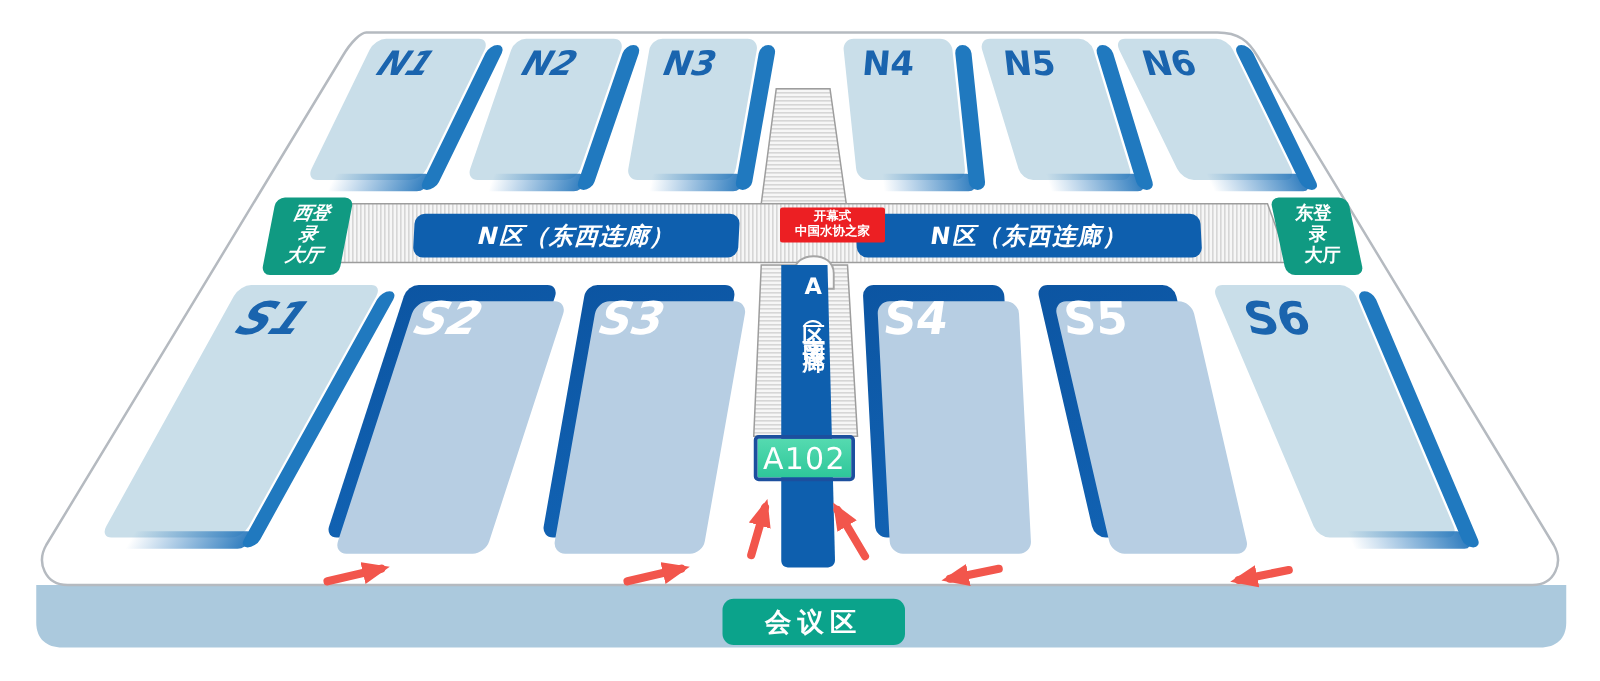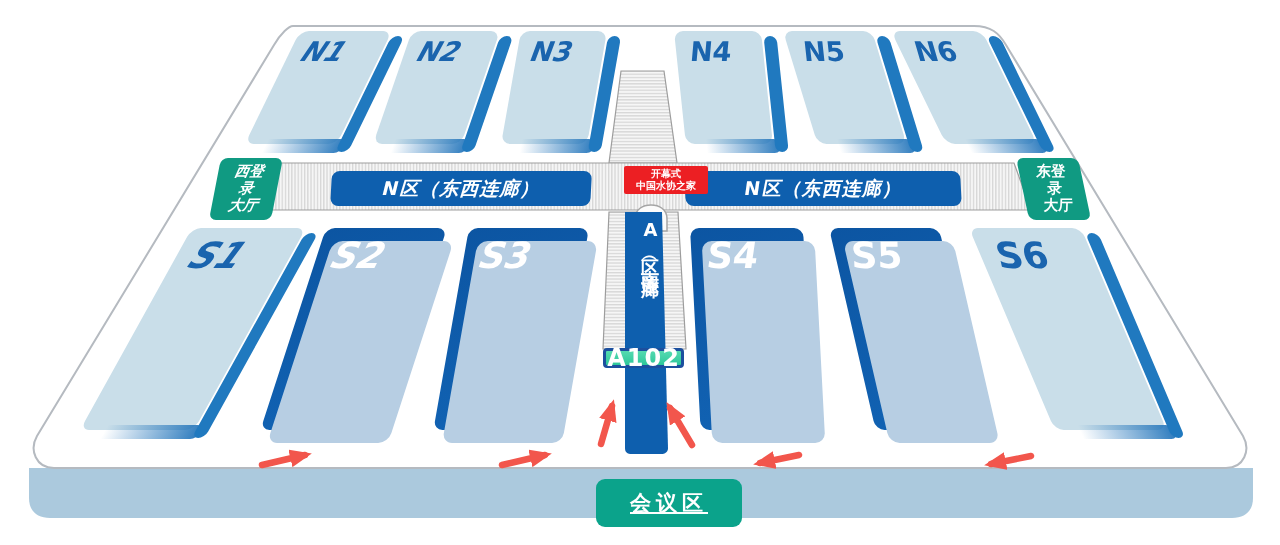--- a/index.html
+++ b/index.html
@@ -51,28 +51,28 @@
   .banner{position:absolute;left:624px;top:166px;width:84px;background:#ec1f23;color:#fff;
         font-weight:bold;text-align:center;font-size:10px;line-height:1.18;padding:2px 0;
         border-radius:2px;z-index:4;}
   .entrance{position:absolute;width:62px;background:#109a82;border-radius:7px;color:#fff;
         font-weight:bold;font-style:italic;text-align:center;font-size:14.5px;line-height:1.18;
         padding:5px 0 6px 0;transform-origin:50% 0;z-index:3;}
   .entrance.west{left:221px;top:158px;transform:skewX(-11deg);}
   .entrance.east{left:1016px;top:158px;transform:skewX(12deg);}
   .entrance span{display:block;}
 
-  .badge{position:absolute;left:603px;top:348px;width:81px;height:20px;box-sizing:border-box;
+  .badge{position:absolute;left:603px;top:348px;width:81px;height:37px;box-sizing:border-box;
         background:linear-gradient(180deg,#55dab0,#2ec79a);border:3px solid #1c4f9e;border-radius:4px;
-        color:#fff;font-weight:bold;font-size:24px;letter-spacing:1px;
+        color:#fff;font-weight:normal;font-size:24px;letter-spacing:1px;
         display:flex;align-items:center;justify-content:center;z-index:5;}
 
-  .conference{position:absolute;left:596px;top:479px;width:146px;height:48px;background:#0ba38b;
+  .conference{position:absolute;left:578px;top:479px;width:146px;height:37px;background:#0ba38b;
         border-radius:9px;color:#fff;font-size:21px;font-weight:600;letter-spacing:5px;
-        display:flex;align-items:center;justify-content:center;z-index:4;text-decoration:underline;}
+        display:flex;align-items:center;justify-content:center;z-index:4;}
 </style>
 </head>
 <body>
 
 <div class="stage">
 
   <svg class="base-svg" width="1280" height="545" viewBox="0 0 1280 545">
     <defs>
       <pattern id="pv" width="3.2" height="8" patternUnits="userSpaceOnUse">
         <rect width="3.2" height="8" fill="#f6f6f6"></rect>

